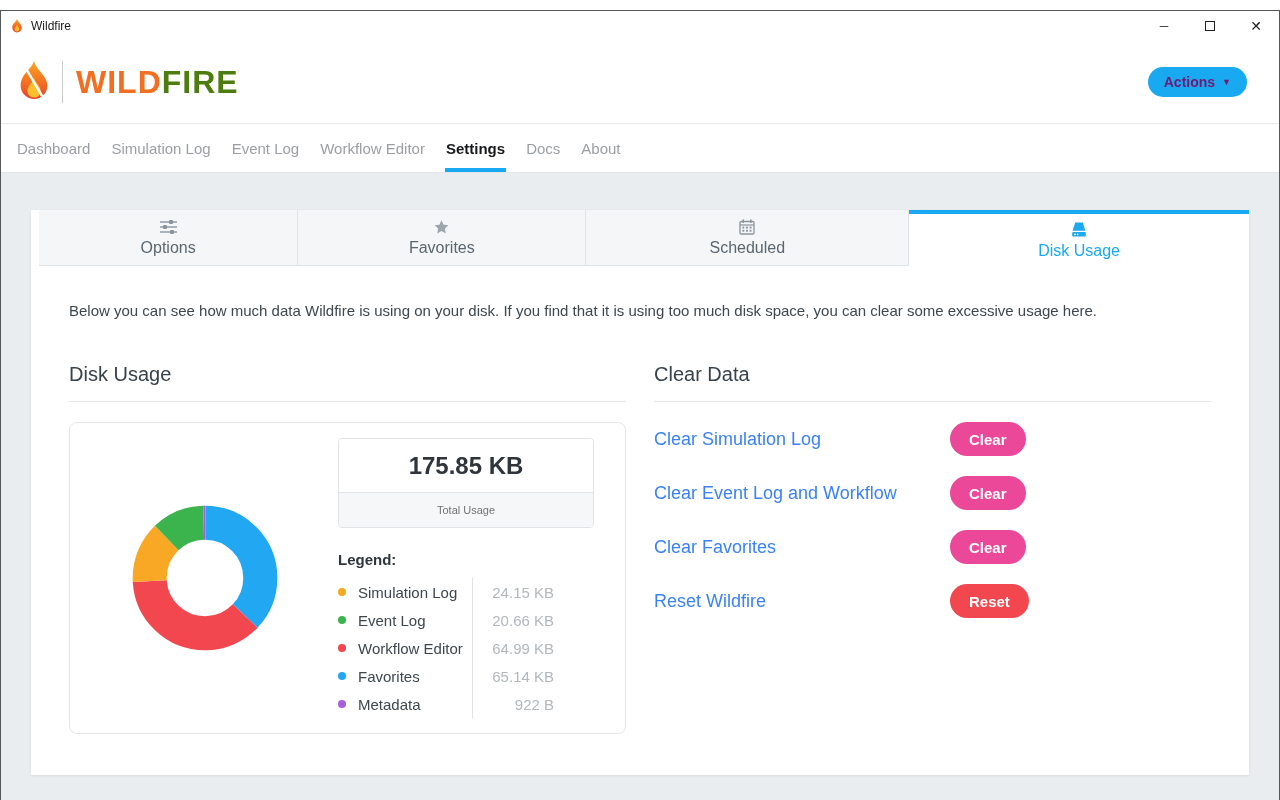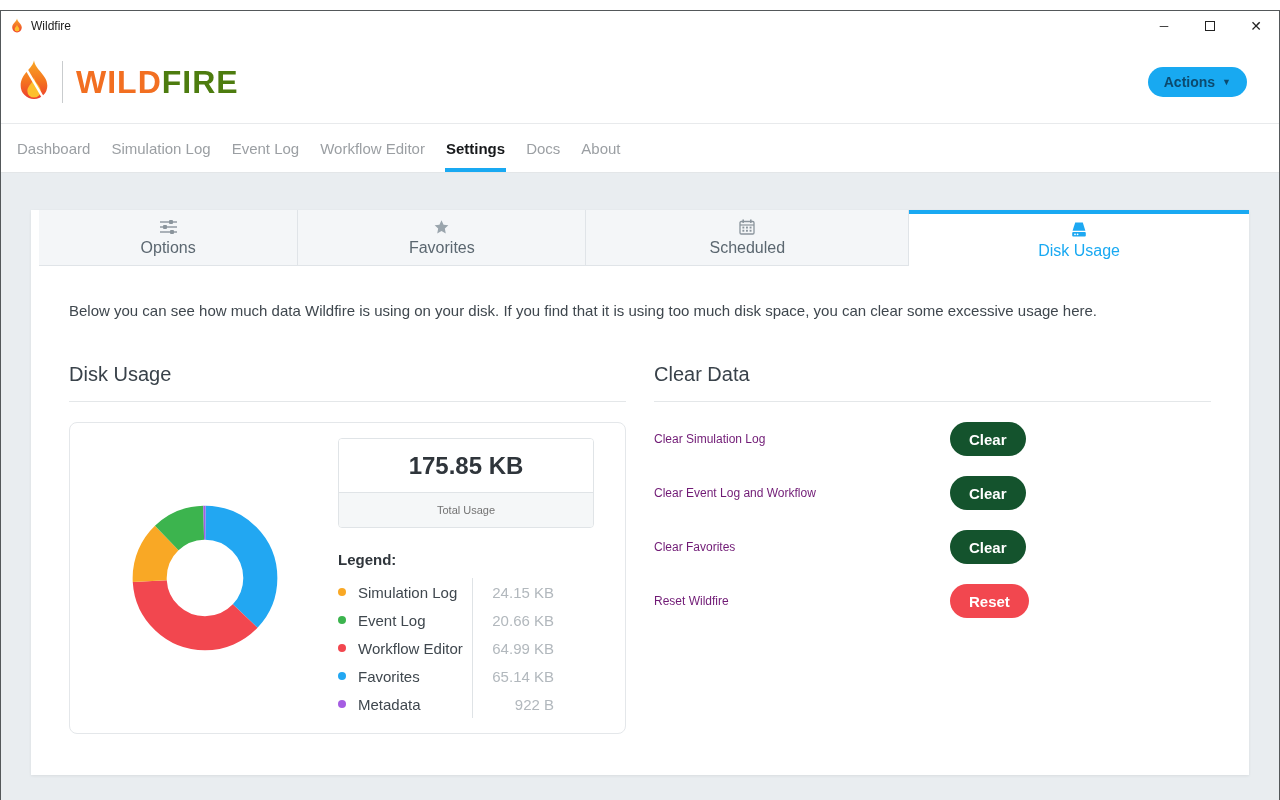--- a/index.html
+++ b/index.html
@@ -18,21 +18,21 @@
 
   
   .header { height:82px; flex:0 0 82px; display:flex; align-items:center; padding-left:14px; background:#fff; }
   .logo { display:flex; align-items:center; }
   .logo-flame { width:38px; height:46px; }
   .logo-divider { width:1px; height:42px; background:#c9ccce; margin:0 13px 0 9px; }
   .logo-text { font-size:32px; font-weight:bold; letter-spacing:1px; }
   .logo-text .primary { color:#f26f21; }
   .logo-text .secondary { color:#4d7c0f; }
   .actions-btn { margin-left:auto; margin-right:32px; height:30px; padding:0 16px; border:none; border-radius:15px;
-    background:#18a9f1; color:#0c4a6e; font-family:"Liberation Sans",sans-serif; font-size:14px; font-weight:bold;
+    background:#18a9f1; color:#701a75; font-family:"Liberation Sans",sans-serif; font-size:14px; font-weight:bold;
     display:flex; align-items:center; gap:7px; cursor:pointer; }
   .actions-btn .caret { font-size:9px; }
 
   
   .nav { height:50px; flex:0 0 50px; display:flex; align-items:stretch; padding-left:16px; gap:21px;
     border-top:1px solid #e8eaec; border-bottom:1px solid #e3e6e8; background:#fff; }
   .nav-item { display:flex; align-items:center; font-size:15px; color:#9b9fa3; cursor:pointer; position:relative; }
   .nav-item.active { color:#17191b; font-weight:bold; }
   .nav-item.active::after { content:""; position:absolute; left:-1px; right:-1px; bottom:0; height:4px; background:#19a9f2; }
 
@@ -68,22 +68,22 @@
   .legend { margin-top:10px; }
   .legend-row { display:flex; align-items:center; height:28px; }
   .legend-dot { width:8px; height:8px; border-radius:50%; margin-right:12px; flex:0 0 8px; }
   .legend-label { flex:1; font-size:15px; color:#3f474e; }
   .legend-value { width:122px; flex:0 0 122px; align-self:stretch; border-left:1px solid #dfe3e6;
     display:flex; align-items:center; justify-content:flex-end; padding-right:40px; font-size:15px; color:#b2b8bd; }
 
   
   .clear-list { margin-top:20px; }
   .clear-row { display:flex; align-items:center; height:34px; margin-bottom:20px; }
-  .clear-label { width:296px; flex:0 0 296px; font-size:12px; color:#701a75; }
-  .pill-btn { height:34px; min-width:72px; padding:0 19px; border:none; border-radius:17px; background:#14532d;
+  .clear-label { width:296px; flex:0 0 296px; font-size:18px; color:#3b82f6; }
+  .pill-btn { height:34px; min-width:72px; padding:0 19px; border:none; border-radius:17px; background:#ec4899;
     color:#fff; font-family:"Liberation Sans",sans-serif; font-size:15px; font-weight:bold; cursor:pointer; }
   .pill-btn.danger { background:#f2474f; }
 </style>
 </head>
 <body>
 
 <div class="window">
 
   <div class="titlebar">
     <svg class="titlebar-icon" viewBox="0 0 24 30">

